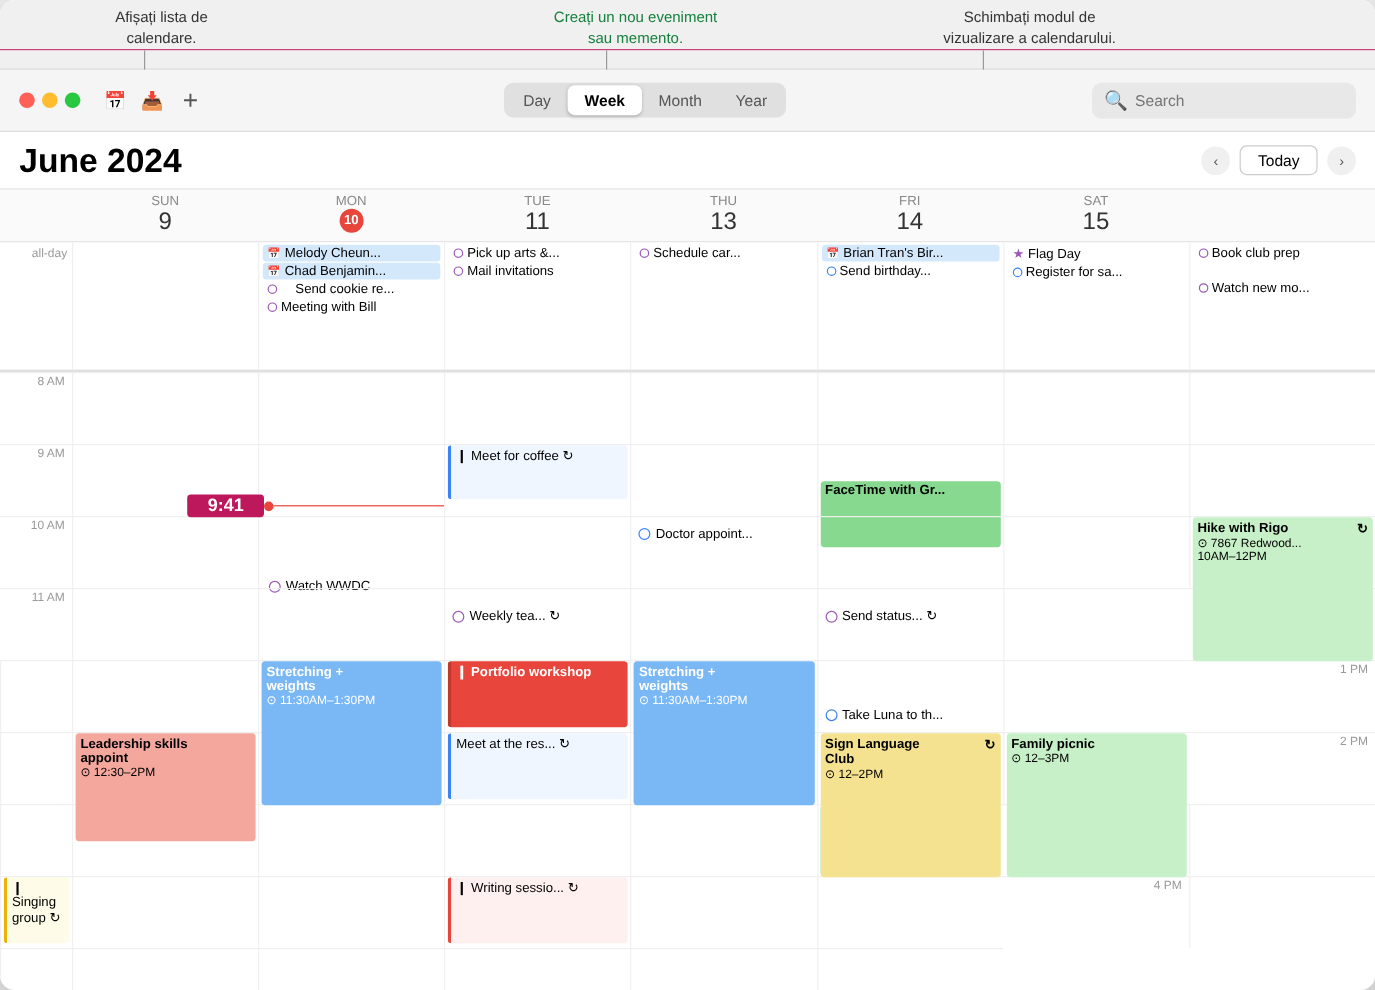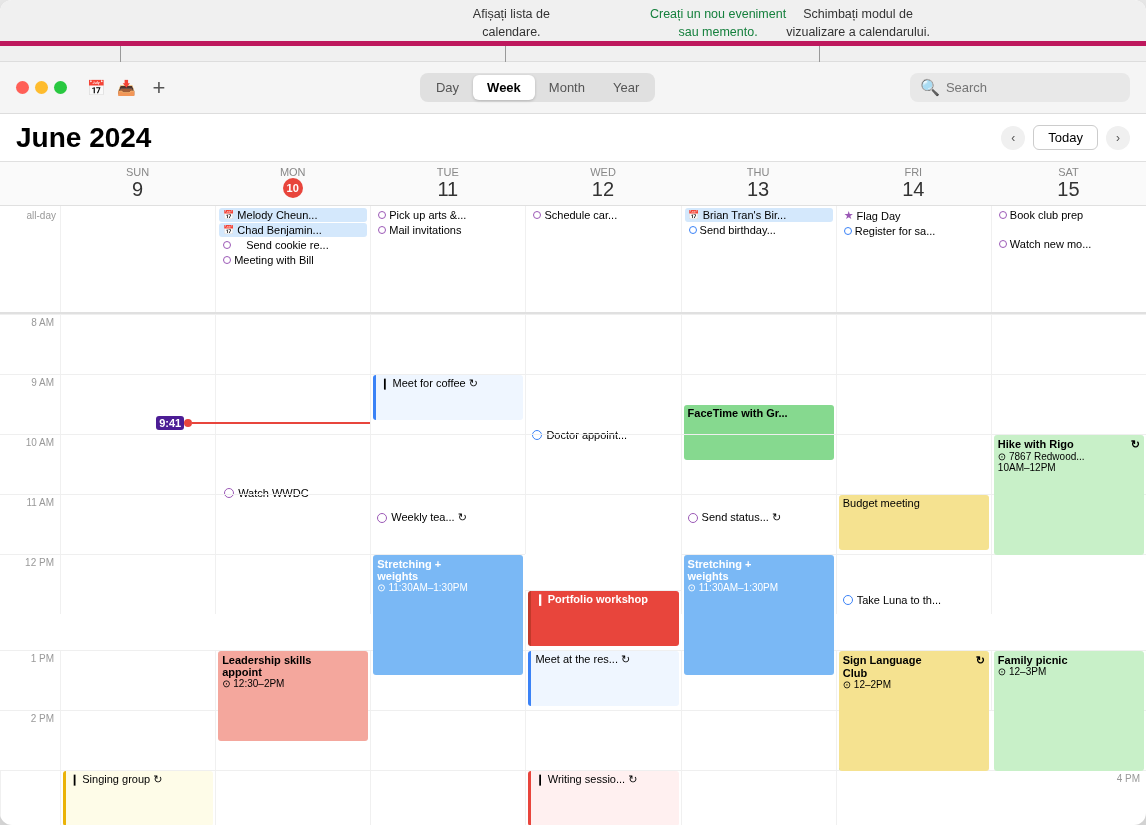--- a/index.html
+++ b/index.html
@@ -34,21 +34,21 @@
     
     .scrollable { overflow-y: auto; flex: 1; }
     
     .badge-red { background: #e8453c; color: white; border-radius: 50%; width: 20px; height: 20px; display: inline-flex; align-items: center; justify-content: center; font-size: 11px; font-weight: 700; }
   </style>
 </head>
 <body>
 
 <div class="window">
 
-  <div style="background:#f0f0f0; padding:6px 16px 0; display:flex; justify-content:flex-end; border-bottom:5px solid #be185d;">
+  <div style="background:#f0f0f0; padding:6px 16px 0; display:flex; justify-content:space-between; border-bottom:1px solid #be185d;">
     <div style="text-align:center; font-size:12.5px; color:#333; line-height:1.4; margin-left:80px;">Afișați lista de<br>calendare.</div>
     <div style="text-align:center; font-size:12.5px; color:#15803d; line-height:1.4; margin-left:100px;">Creați un nou eveniment<br>sau memento.</div>
     <div style="text-align:center; font-size:12.5px; color:#333; line-height:1.4; margin-right:200px;">Schimbați modul de<br>vizualizare a calendarului.</div>
   </div>
 
   <div style="background:#f0f0f0; height:16px; position:relative; display:flex; justify-content:space-between; padding:0 16px; border-bottom:1px solid #ddd;">
     <div style="width:1px; height:16px; background:#999; margin-left:104px;"></div>
     <div style="width:1px; height:16px; background:#999; margin-left:70px;"></div>
     <div style="width:1px; height:16px; background:#999; margin-right:310px;"></div>
   </div>
@@ -102,24 +102,20 @@
         <div style="font-size:20px;font-weight:300;color:#333;display:flex;align-items:center;justify-content:center;gap:4px;">
           <span class="badge-red">10</span>
         </div>
       </div>
 
       <div style="text-align:center; padding:4px 0;">
         <div style="font-size:11px;color:#888;text-transform:uppercase;">TUE</div>
         <div style="font-size:20px;font-weight:300;color:#333;">11</div>
       </div>
 
-      <div style="text-align:center; padding:4px 0;">
-        <div style="font-size:11px;color:#888;text-transform:uppercase;">WED</div>
-        <div style="font-size:20px;font-weight:300;color:#333;">12</div>
-      </div>
 
       <div style="text-align:center; padding:4px 0;">
         <div style="font-size:11px;color:#888;text-transform:uppercase;">THU</div>
         <div style="font-size:20px;font-weight:300;color:#333;">13</div>
       </div>
 
       <div style="text-align:center; padding:4px 0;">
         <div style="font-size:11px;color:#888;text-transform:uppercase;">FRI</div>
         <div style="font-size:20px;font-weight:300;color:#333;">14</div>
       </div>
@@ -218,34 +214,34 @@
         <div style="height:60px;border-left:1px solid #f0f0f0;border-top:1px solid #efefef;position:relative;"></div>
         <div style="height:60px;border-left:1px solid #f0f0f0;border-top:1px solid #efefef;position:relative;"></div>
 
         <div style="font-size:10px;color:#999;text-align:right;padding-right:6px;padding-top:2px;height:60px;border-top:1px solid #efefef;">9 AM</div>
 
         <div style="height:60px;border-left:1px solid #f0f0f0;border-top:1px solid #efefef;position:relative;"></div>
 
         <div style="height:60px;border-left:1px solid #f0f0f0;border-top:1px solid #efefef;position:relative;">
 
           <div style="position:absolute;top:41px;left:-60px;right:0;display:flex;align-items:center;z-index:10;pointer-events:none;">
-            <span style="background:#4c1d95;color:#fff;font-size:11px;font-weight:700;border-radius:3px;padding:1px 3px;margin-right:2px;">9:41</span>
+            <span style="background:#be185d;color:#fff;font-size:15px;font-weight:700;border-radius:3px;padding:1px 17px;margin-right:2px;">9:41</span>
             <div style="width:8px;height:8px;border-radius:50%;background:#e8453c;margin-left:-2px;"></div>
             <div style="flex:1;height:1.5px;background:#e8453c;"></div>
           </div>
         </div>
 
         <div style="height:60px;border-left:1px solid #f0f0f0;border-top:1px solid #efefef;position:relative;">
           <div style="position:absolute;top:0;left:2px;right:2px;height:45px;background:#eff6ff;border-left:3px solid #3b82f6;border-radius:3px;padding:2px 4px;font-size:11px;cursor:pointer;">
             ❙ Meet for coffee ↻
           </div>
         </div>
 
         <div style="height:60px;border-left:1px solid #f0f0f0;border-top:1px solid #efefef;position:relative;">
-          <div style="position:absolute;top:30px;left:2px;right:2px;height:60px;display:flex;align-items:center;gap:4px;padding:2px 4px;font-size:11px;cursor:pointer;">
+          <div style="position:absolute;top:44px;left:2px;right:2px;height:60px;display:flex;align-items:center;gap:4px;padding:2px 4px;font-size:11px;cursor:pointer;">
             <span class="event-dot" style="border-color:#3b82f6;width:10px;height:10px;flex-shrink:0;"></span>
             <span>Doctor appoint...</span>
           </div>
         </div>
 
         <div style="height:60px;border-left:1px solid #f0f0f0;border-top:1px solid #efefef;position:relative;">
           <div style="position:absolute;top:30px;left:2px;right:2px;height:55px;background:#86d98f;border-radius:3px;padding:2px 4px;font-size:11px;font-weight:600;cursor:pointer;">
             FaceTime with Gr...
           </div>
         </div>
@@ -286,40 +282,35 @@
         </div>
         <div style="height:60px;border-left:1px solid #f0f0f0;border-top:1px solid #efefef;position:relative;"></div>
 
         <div style="height:60px;border-left:1px solid #f0f0f0;border-top:1px solid #efefef;position:relative;">
           <div style="position:absolute;top:0;left:2px;right:2px;height:45px;display:flex;align-items:center;gap:4px;padding:2px 4px;font-size:11px;cursor:pointer;">
             <span class="event-dot" style="border-color:#9b59b6;width:10px;height:10px;flex-shrink:0;"></span>
             <span>Send status... ↻</span>
           </div>
         </div>
 
-        <div style="height:60px;border-left:1px solid #f0f0f0;border-top:1px solid #efefef;position:relative;">
-          <div style="position:absolute;top:0;left:2px;right:2px;height:55px;background:#f5e290;border-radius:3px;padding:2px 4px;font-size:11px;cursor:pointer;">
-            Budget meeting
-          </div>
-        </div>
         <div style="height:60px;border-left:1px solid #f0f0f0;border-top:1px solid #efefef;position:relative;"></div>
 
         <div style="font-size:10px;color:#999;text-align:right;padding-right:6px;padding-top:2px;height:60px;border-top:1px solid #efefef;">12 PM</div>
         <div style="height:60px;border-left:1px solid #f0f0f0;border-top:1px solid #efefef;position:relative;"></div>
         <div style="height:60px;border-left:1px solid #f0f0f0;border-top:1px solid #efefef;position:relative;"></div>
 
         <div style="height:60px;border-left:1px solid #f0f0f0;border-top:1px solid #efefef;position:relative;">
           <div style="position:absolute;top:0;left:2px;right:2px;height:120px;background:#7ab8f5;border-radius:3px;padding:3px 4px;font-size:11px;cursor:pointer;z-index:2;">
             <div style="font-weight:700;color:#fff;">Stretching +</div>
             <div style="font-weight:700;color:#fff;">weights</div>
             <div style="font-size:10px;color:#fff;">⊙ 11:30AM–1:30PM</div>
           </div>
         </div>
 
-        <div style="height:60px;border-left:1px solid #f0f0f0;border-top:1px solid #efefef;position:relative;margin-top:36px;">
+        <div style="height:60px;border-left:1px solid #f0f0f0;border-top:1px solid #efefef;position:relative;">
           <div style="position:absolute;top:0;left:2px;right:2px;height:55px;background:#e8453c;border-left:3px solid #c0392b;border-radius:3px;padding:2px 4px;font-size:11px;font-weight:700;color:#fff;cursor:pointer;">
             ❙ Portfolio workshop
           </div>
         </div>
 
         <div style="height:60px;border-left:1px solid #f0f0f0;border-top:1px solid #efefef;position:relative;">
           <div style="position:absolute;top:0;left:2px;right:2px;height:120px;background:#7ab8f5;border-radius:3px;padding:3px 4px;font-size:11px;cursor:pointer;z-index:2;">
             <div style="font-weight:700;color:#fff;">Stretching +</div>
             <div style="font-weight:700;color:#fff;">weights</div>
             <div style="font-size:10px;color:#fff;">⊙ 11:30AM–1:30PM</div>

